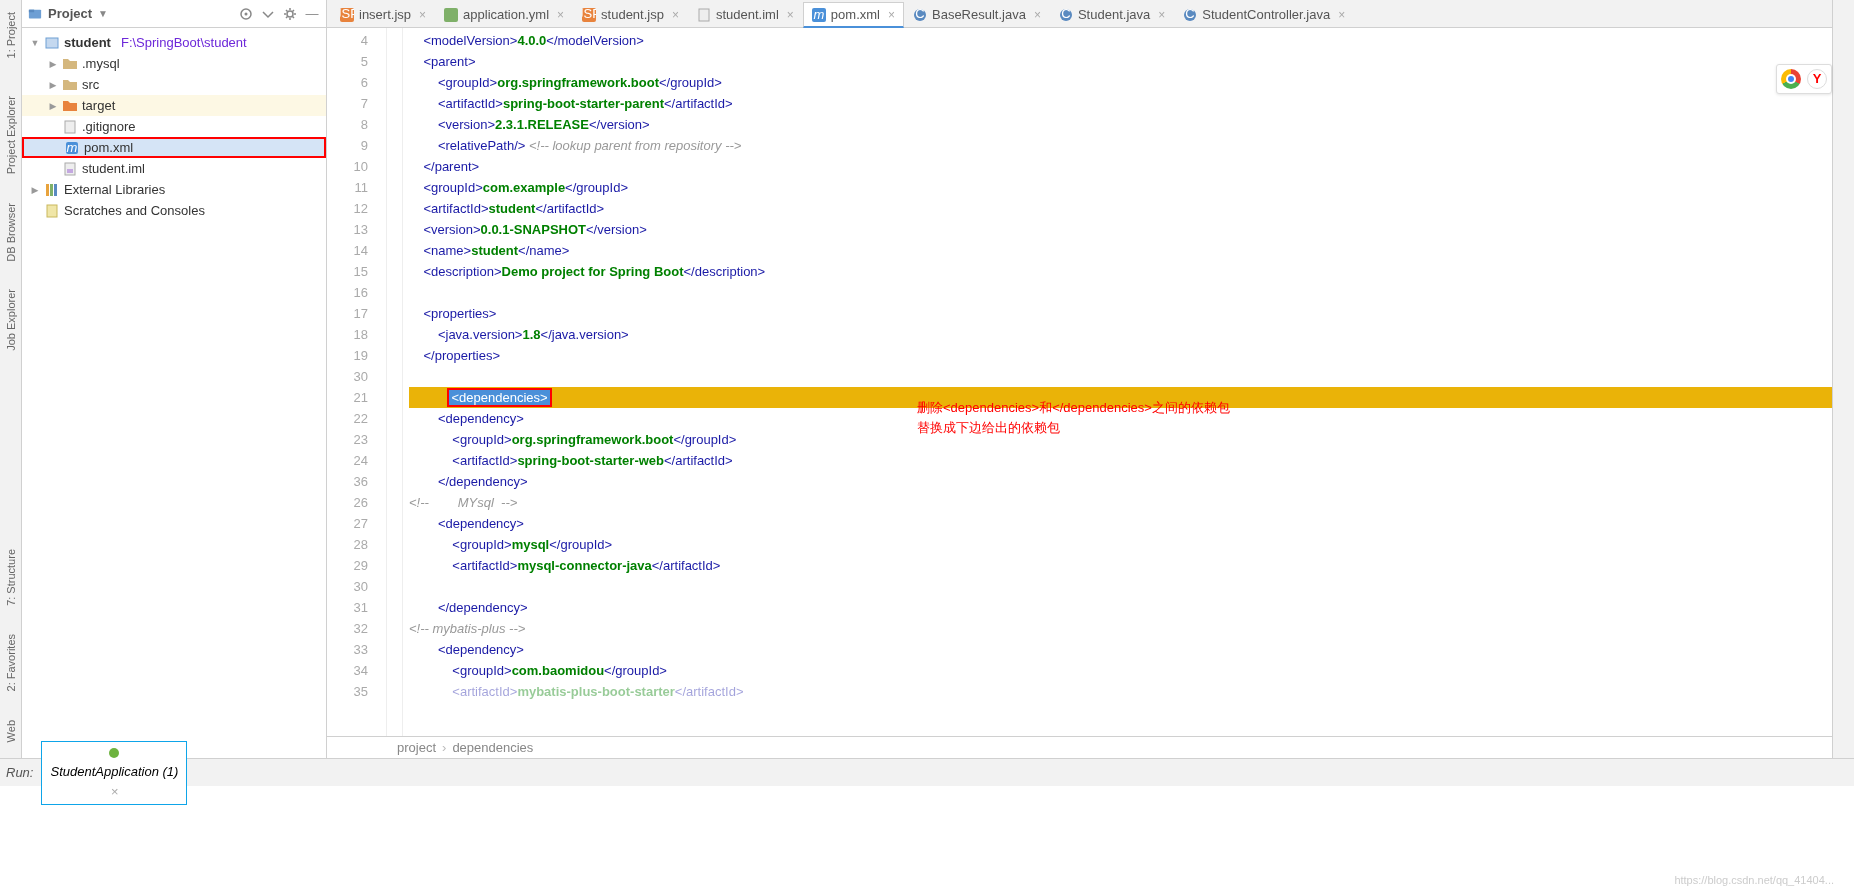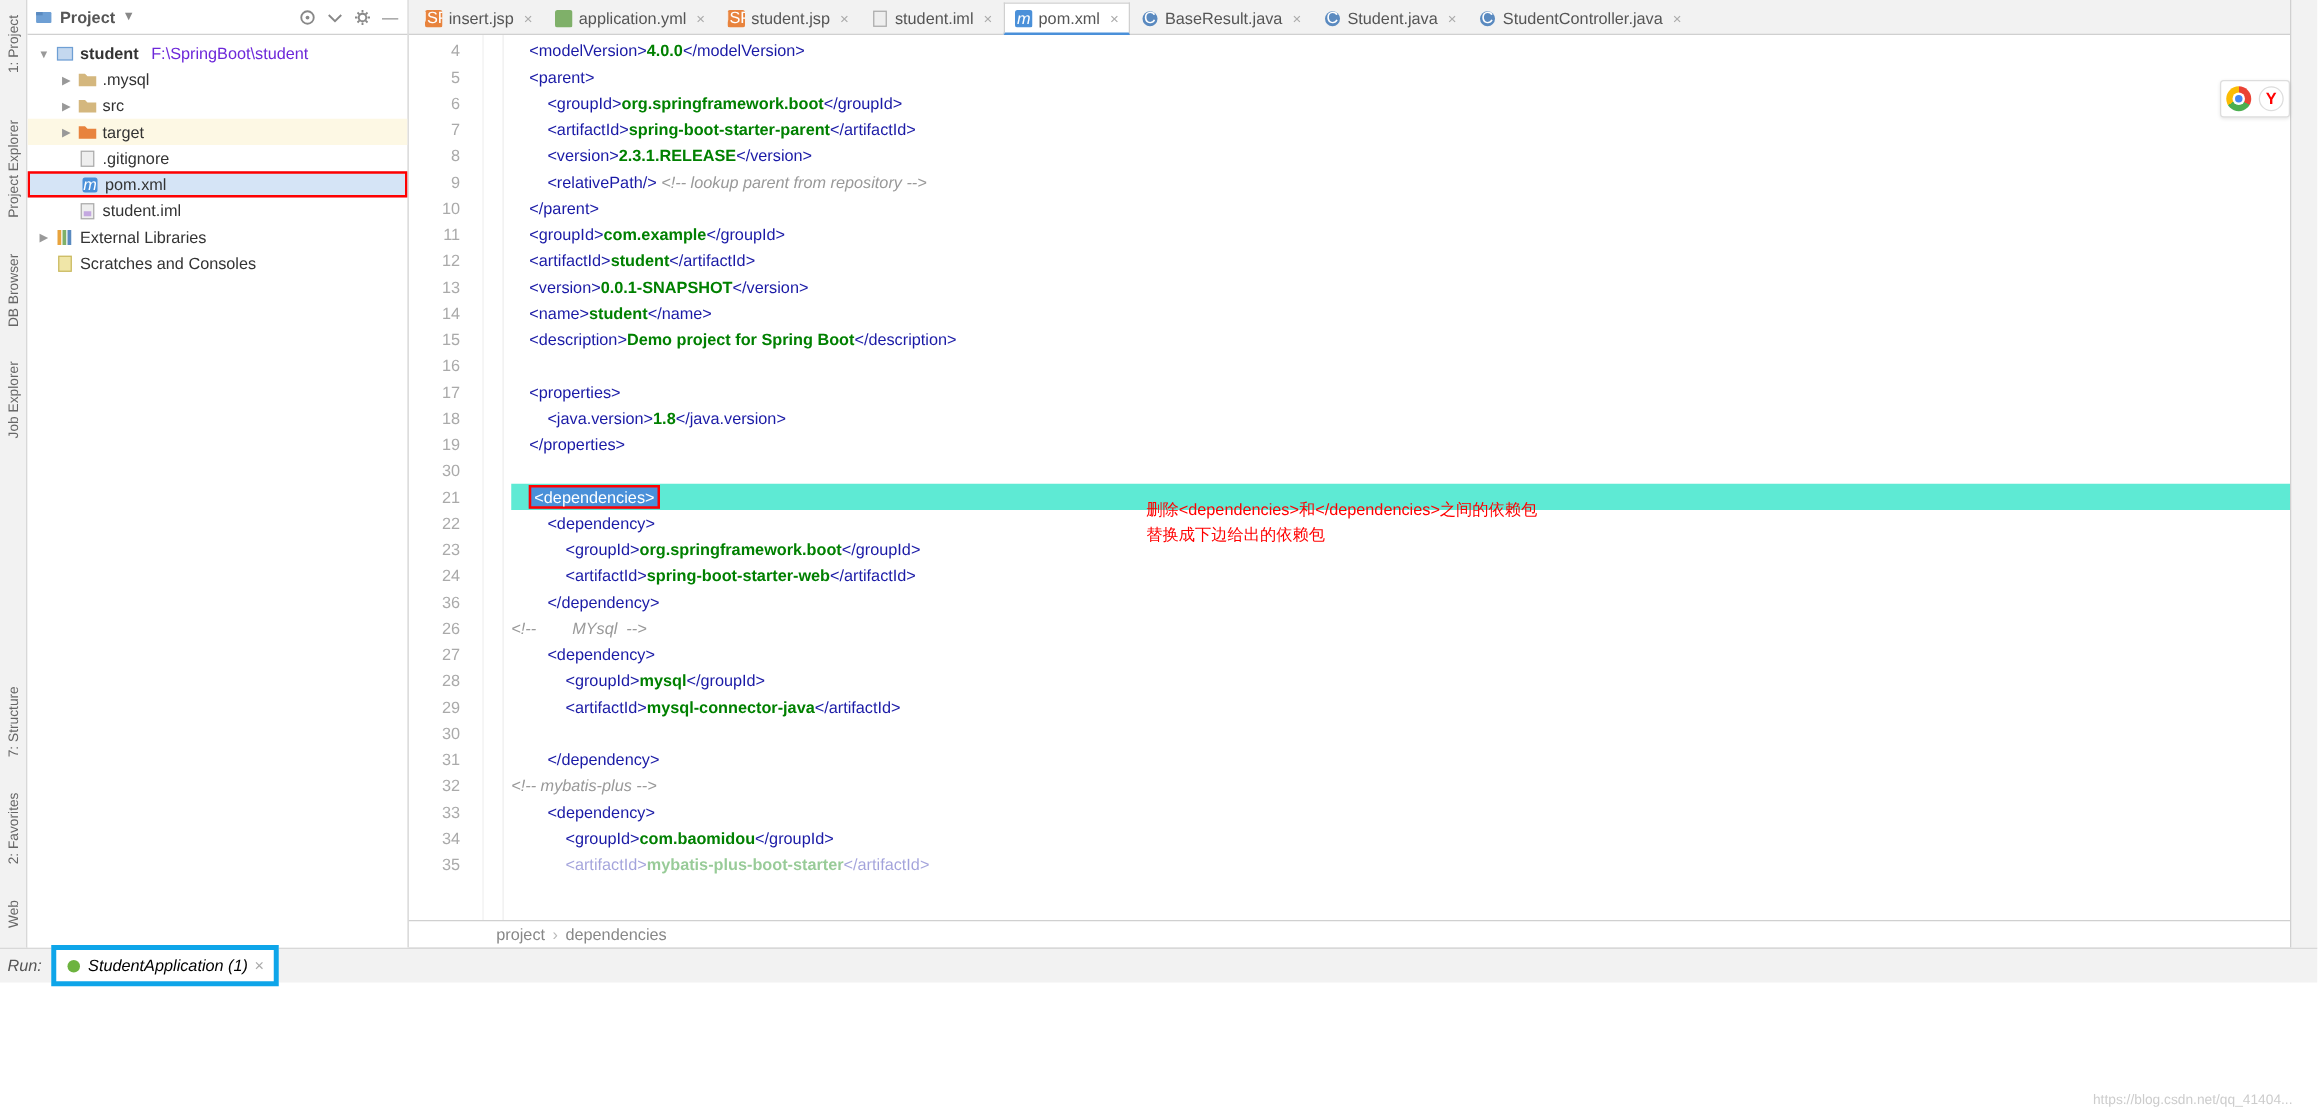--- a/index.html
+++ b/index.html
@@ -30,32 +30,32 @@
 .tab .tic { width:14px; height:14px; }
 .tab .cx { color:#aaa; font-size:12px; margin-left:3px; }
 .float-btns { position:absolute; right:22px; top:64px; display:flex; gap:6px; background:#fff; padding:4px; border:1px solid #ddd; border-radius:3px; box-shadow:0 1px 3px rgba(0,0,0,0.1); }
 .float-btns .fb { width:20px; height:20px; border-radius:50%; }
 .editor-body { flex:1; display:flex; overflow:hidden; position:relative; }
 .gutter { width:60px; background:#fff; border-right:1px solid #eee; text-align:right; padding-right:18px; color:#aaa; font-family:Consolas,monospace; font-size:12px; line-height:21px; padding-top:2px; }
 .gutter .gl { height:21px; position:relative; }
 .gutter-fold { width:16px; background:#fff; border-right:1px solid #eee; }
 .code { flex:1; font-family:Consolas,"Courier New",monospace; font-size:13px; line-height:21px; padding-top:2px; padding-left:6px; white-space:pre; color:#333; overflow:hidden; }
 .code .ln { height:21px; }
-.code .ln.hl { background:#5eead4; }
+.code .ln.hl { background:#eab308;padding-left:24px; }
 .t-tag { color:#1a1aa6; }
 .t-text { color:#008000; font-weight:bold; }
 .t-comment { color:#999; font-style:italic; }
 .sel-span { background:#4a90d9; color:#fff; border:2px solid #ff0000; padding:0 2px; }
 .annotation { position:absolute; color:#ff0000; font-size:20px; font-family:"Microsoft YaHei",sans-serif; line-height:1.5; left:590px; top:370px; }
 .breadcrumb { height:22px; border-top:1px solid #d0d0d0; display:flex; align-items:center; padding-left:70px; color:#888; gap:6px; font-size:12px; }
 .breadcrumb .sep { color:#bbb; }
 .right-strip { width:22px; background:#f2f2f2; border-left:1px solid #d0d0d0; }
 .run-bar { height:28px; border-top:1px solid #d0d0d0; background:#f2f2f2; display:flex; align-items:center; padding-left:6px; gap:8px;font-style:italic; }
 .run-bar .rl { color:#555; }
-.run-bar .rt { background:#fff; border:4px solid #0ea5e9; padding:5px 8px; display:flex; align-items:center; gap:5px; }
+.run-bar .rt { background:#fff; border:1px solid #0ea5e9; padding:5px 8px; display:flex; align-items:center; gap:5px;flex-direction:column; }
 .watermark { position:absolute; right:20px; bottom:4px; color:#ccc; font-size:11px; }
 svg { display:block; }
 </style>
 </head>
 <body>
 
 <div class="main">
 
   <div class="left-strip">
     <div class="v">1: Project</div>

